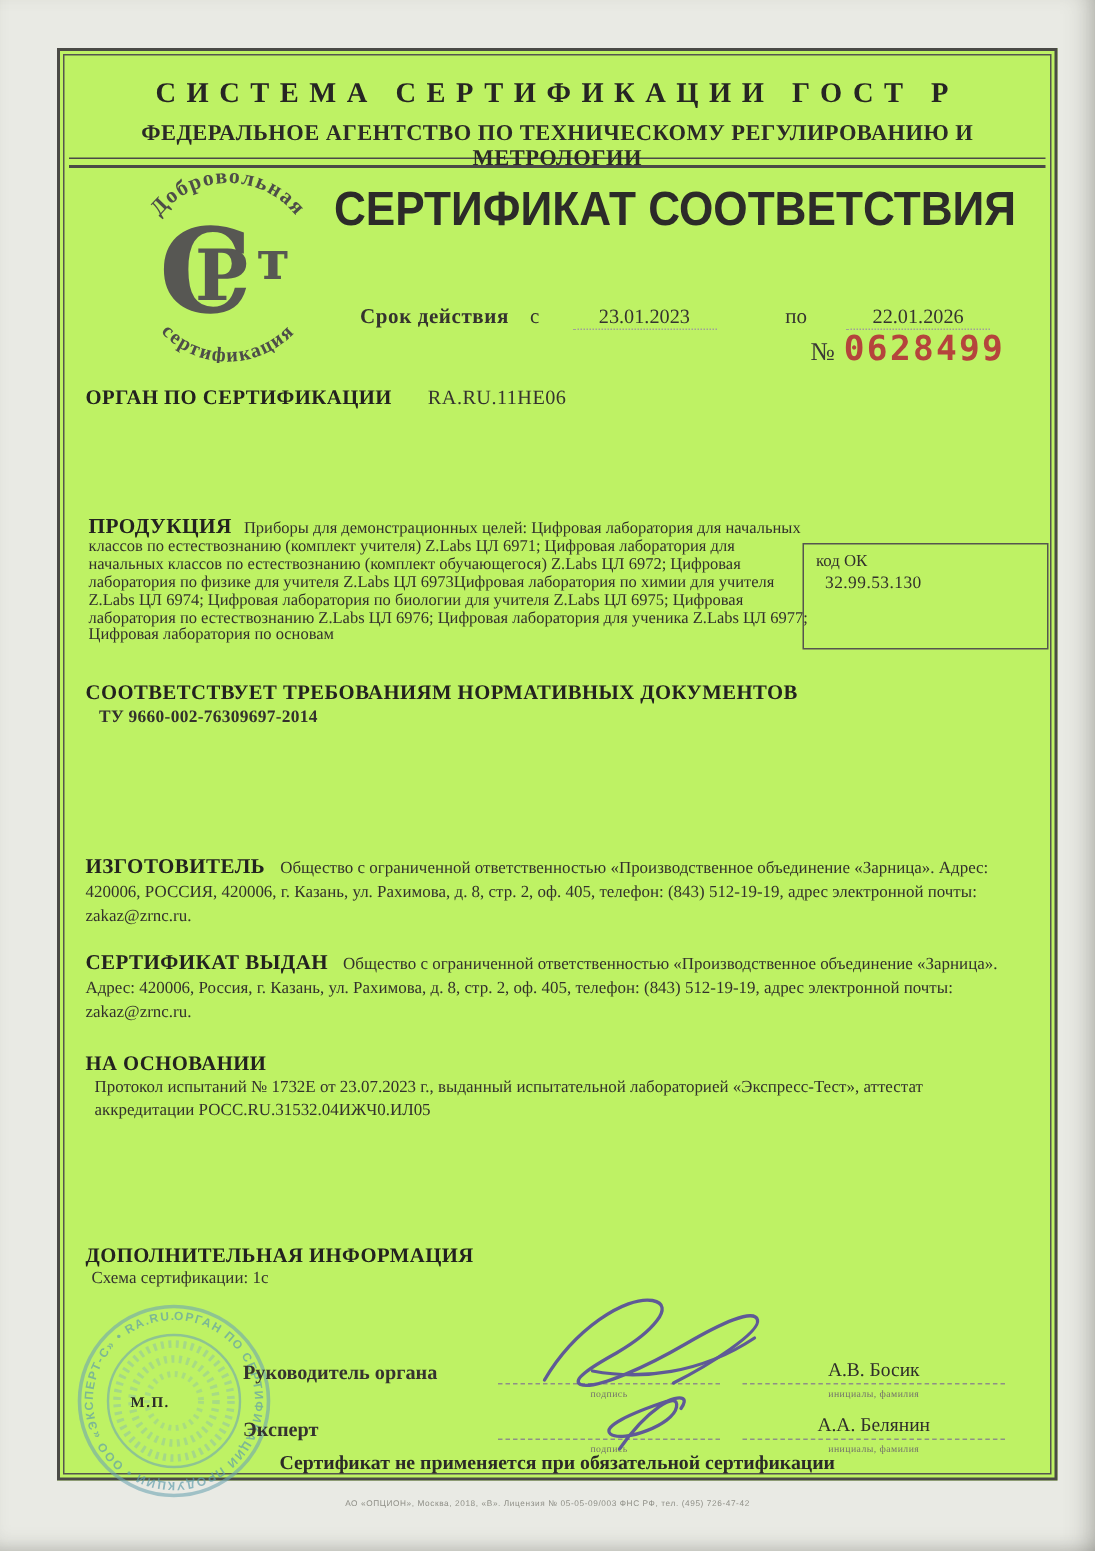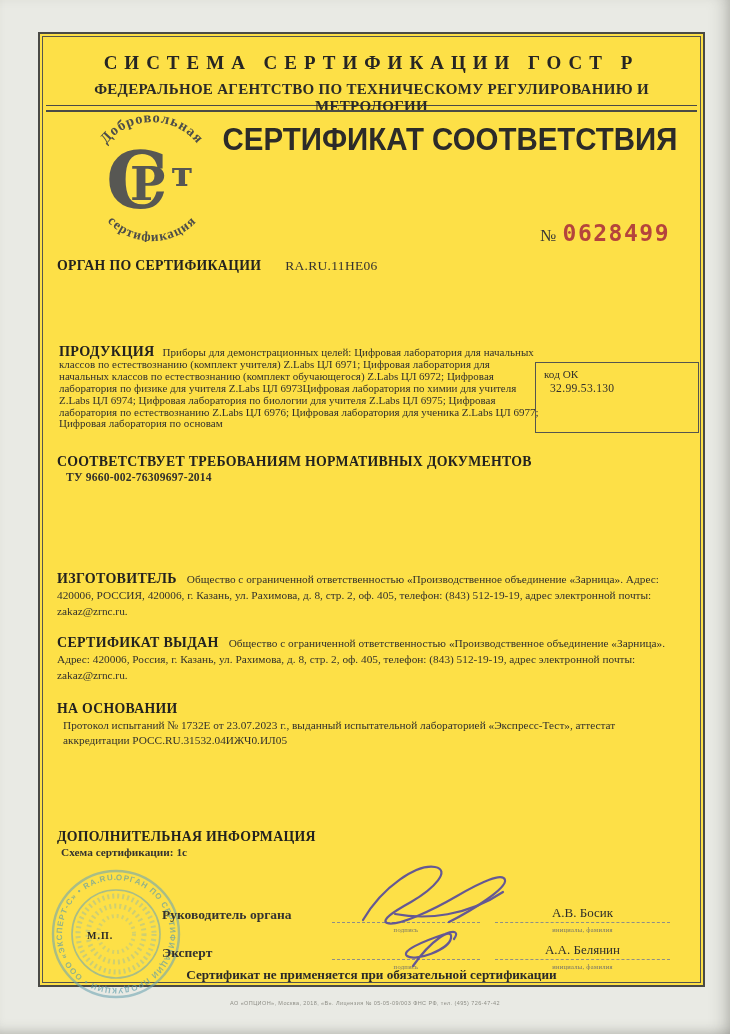--- a/index.html
+++ b/index.html
@@ -5,21 +5,21 @@
   * { margin:0; padding:0; box-sizing:border-box; }
   html,body { background:#d8d8d4; }
   .page {
     position:relative; width:730px; height:1034px; margin:0 auto;
     background:#e9eae4;
     box-shadow: inset -14px 0 18px -12px rgba(90,90,85,.45), inset 0 -10px 14px -10px rgba(90,90,85,.4);
     font-family:"Liberation Serif", serif; color:#35332f; overflow:hidden;
   }
   .frame {
     position:absolute; left:38px; top:32px; width:667px; height:955px;
-    border:2px solid #4a4a46; background:#fde047;
+    border:2px solid #4a4a46; background:#bef264;
   }
   .frame-inner { position:absolute; inset:2px; border:1px solid #55554f; pointer-events:none; }
 
   .header { position:absolute; left:6px; top:6px; right:6px; height:66px; text-align:center; border-bottom:1px solid #4a4a46; }
   .header-sep { position:absolute; left:6px; top:76px; right:6px; height:2px; background:#4a4a46; }
   .sys-title { margin-top:12px; font-size:19px; font-weight:bold; letter-spacing:7px; color:#262523; }
   .agency-title { margin-top:7px; font-size:15px; font-weight:bold; letter-spacing:.3px; color:#2b2a27; }
 
   .logo { position:absolute; left:38px; top:80px; width:148px; height:128px; }
   .main-title { position:absolute; left:160px; top:87px; width:500px; text-align:center;
@@ -60,21 +60,21 @@
   .conf-text { position:absolute; left:26px; top:437px; font-size:11.6px; font-weight:bold; color:#33312c; letter-spacing:.2px; }
 
   .man-p { position:absolute; left:17px; top:535px; width:632px; }
   .iss-p { position:absolute; left:17px; top:599px; width:632px; }
   .man-p .sec-head, .iss-p .sec-head { font-size:14px; margin-right:10px; }
 
   .basis-head { position:absolute; left:17px; top:667px; }
   .basis-text { position:absolute; left:23px; top:684px; width:600px; }
 
   .add-head { position:absolute; left:17px; top:795px; }
-  .add-text { position:absolute; left:21px; top:812px; font-size:11.3px;font-weight:bold; }
+  .add-text { position:absolute; left:21px; top:812px; font-size:11.3px; }
 
   .stamp { position:absolute; left:8px; top:832px; width:136px; height:136px; opacity:.8; }
   .mp-label { position:absolute; left:47px; top:896px; font-size:10px; font-weight:bold; color:#2b2a27; letter-spacing:1px; }
 
   .role1 { position:absolute; left:122px; top:873px; font-size:13.5px; font-weight:bold; }
   .role2 { position:absolute; left:122px; top:911px; font-size:13.5px; font-weight:bold; }
   .dash-line { position:absolute; border-bottom:1.5px dashed #8f8f87; }
   .cap { position:absolute; text-align:center; font-size:6.5px; color:#72716a; letter-spacing:.3px; }
   .sig-name { position:absolute; text-align:center; font-size:13px; color:#2f2e2a; }
 
@@ -110,20 +110,23 @@
         <textPath href="#arcBot" startOffset="50%" text-anchor="middle">сертификация</textPath>
       </text>
       <text x="28" y="94" font-family="DejaVu Serif, serif" font-size="78" font-weight="bold" fill="#575753">С</text>
       <text x="52" y="86" font-family="DejaVu Serif, serif" font-size="47" font-weight="bold" fill="#575753">Р</text>
       <text x="93" y="72" font-family="DejaVu Serif, serif" font-size="36" font-weight="bold" fill="#575753">т</text>
     </svg>
 
     <div class="main-title">СЕРТИФИКАТ СООТВЕТСТВИЯ</div>
 
 
+    <div class="validity-row">
+      <span class="lbl">Срок действия</span><span class="from">с</span><span class="date1">23.01.2023</span><span class="to">по</span><span class="date2">22.01.2026</span>
+    </div>
 
     <div class="serial">
       <span class="no">№</span><span class="digits">0628499</span>
     </div>
 
     <div class="org-row">
       <span class="sec-head">ОРГАН ПО СЕРТИФИКАЦИИ</span><span class="code">RA.RU.11НЕ06</span>
     </div>
 
     <p class="product">

